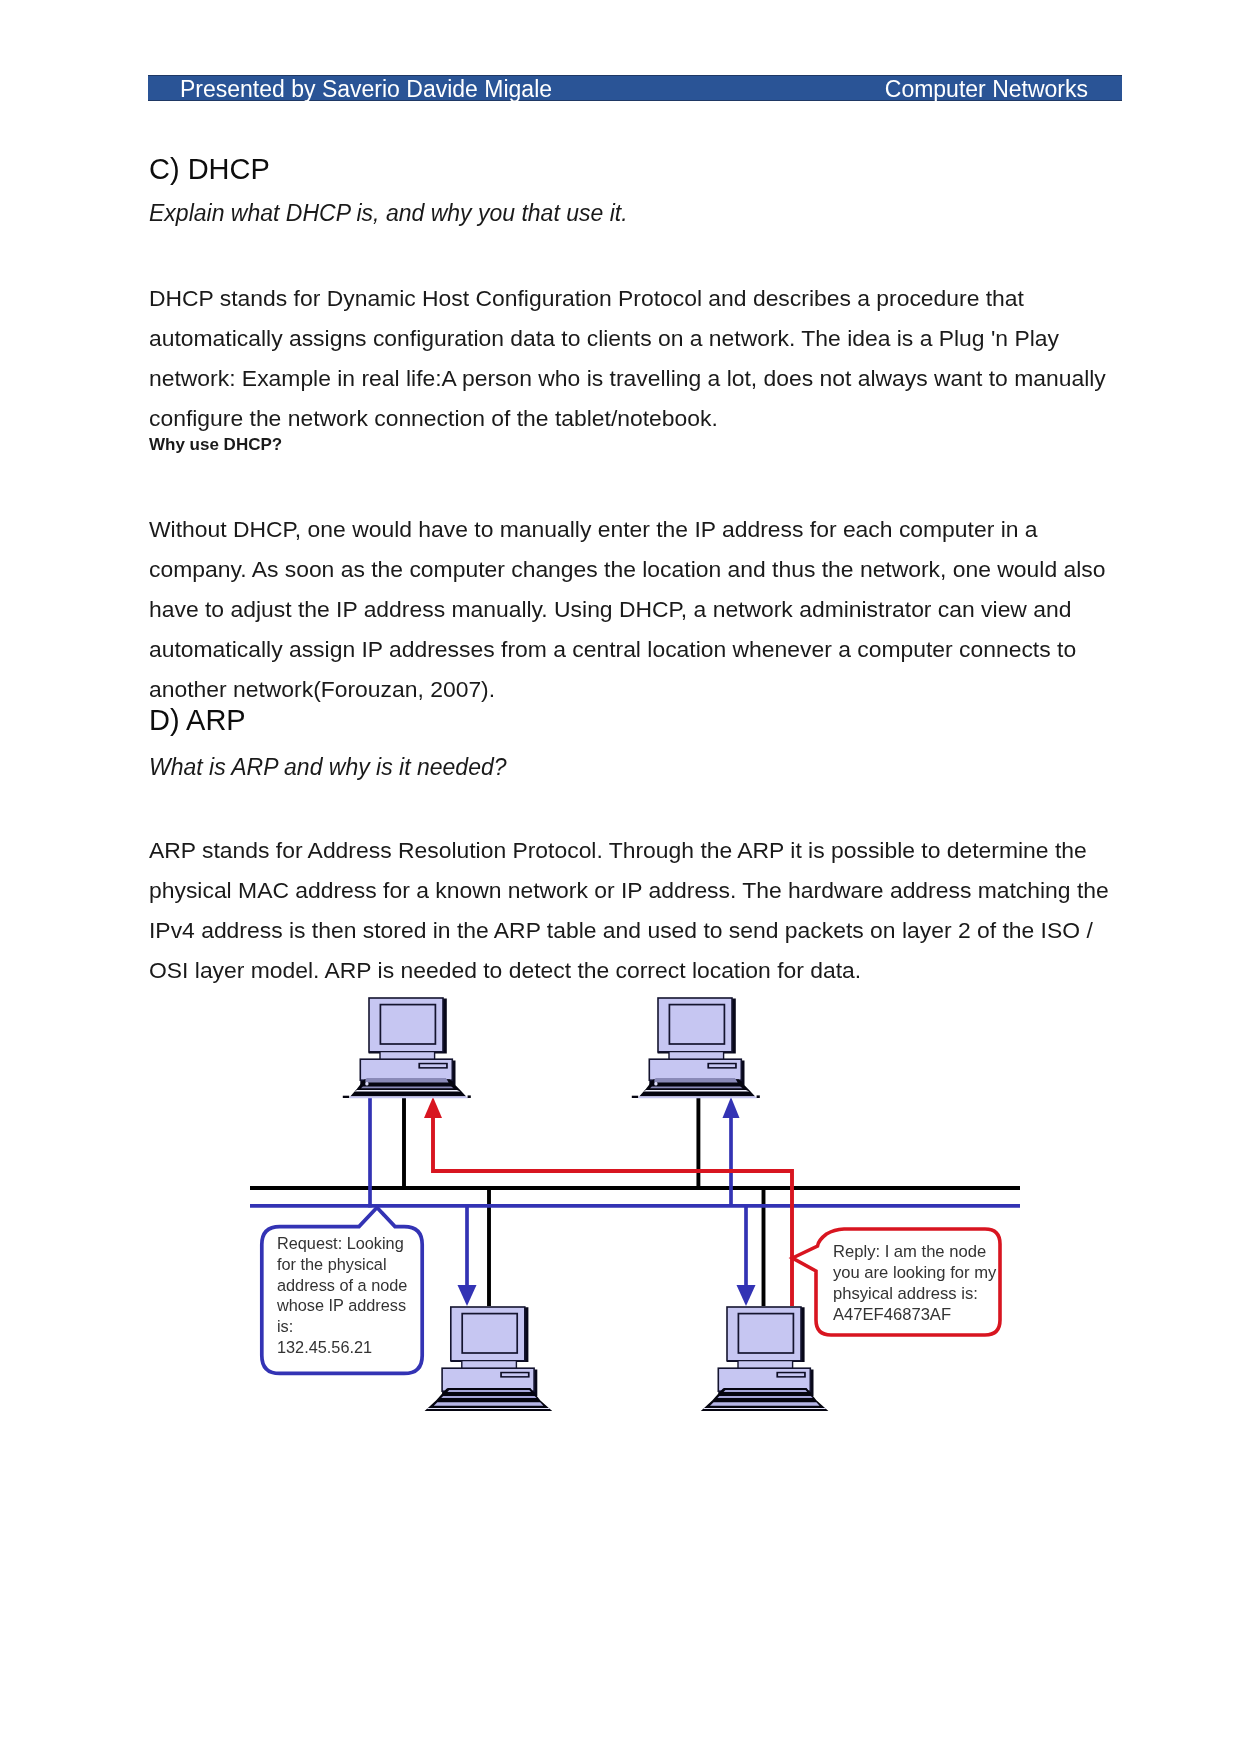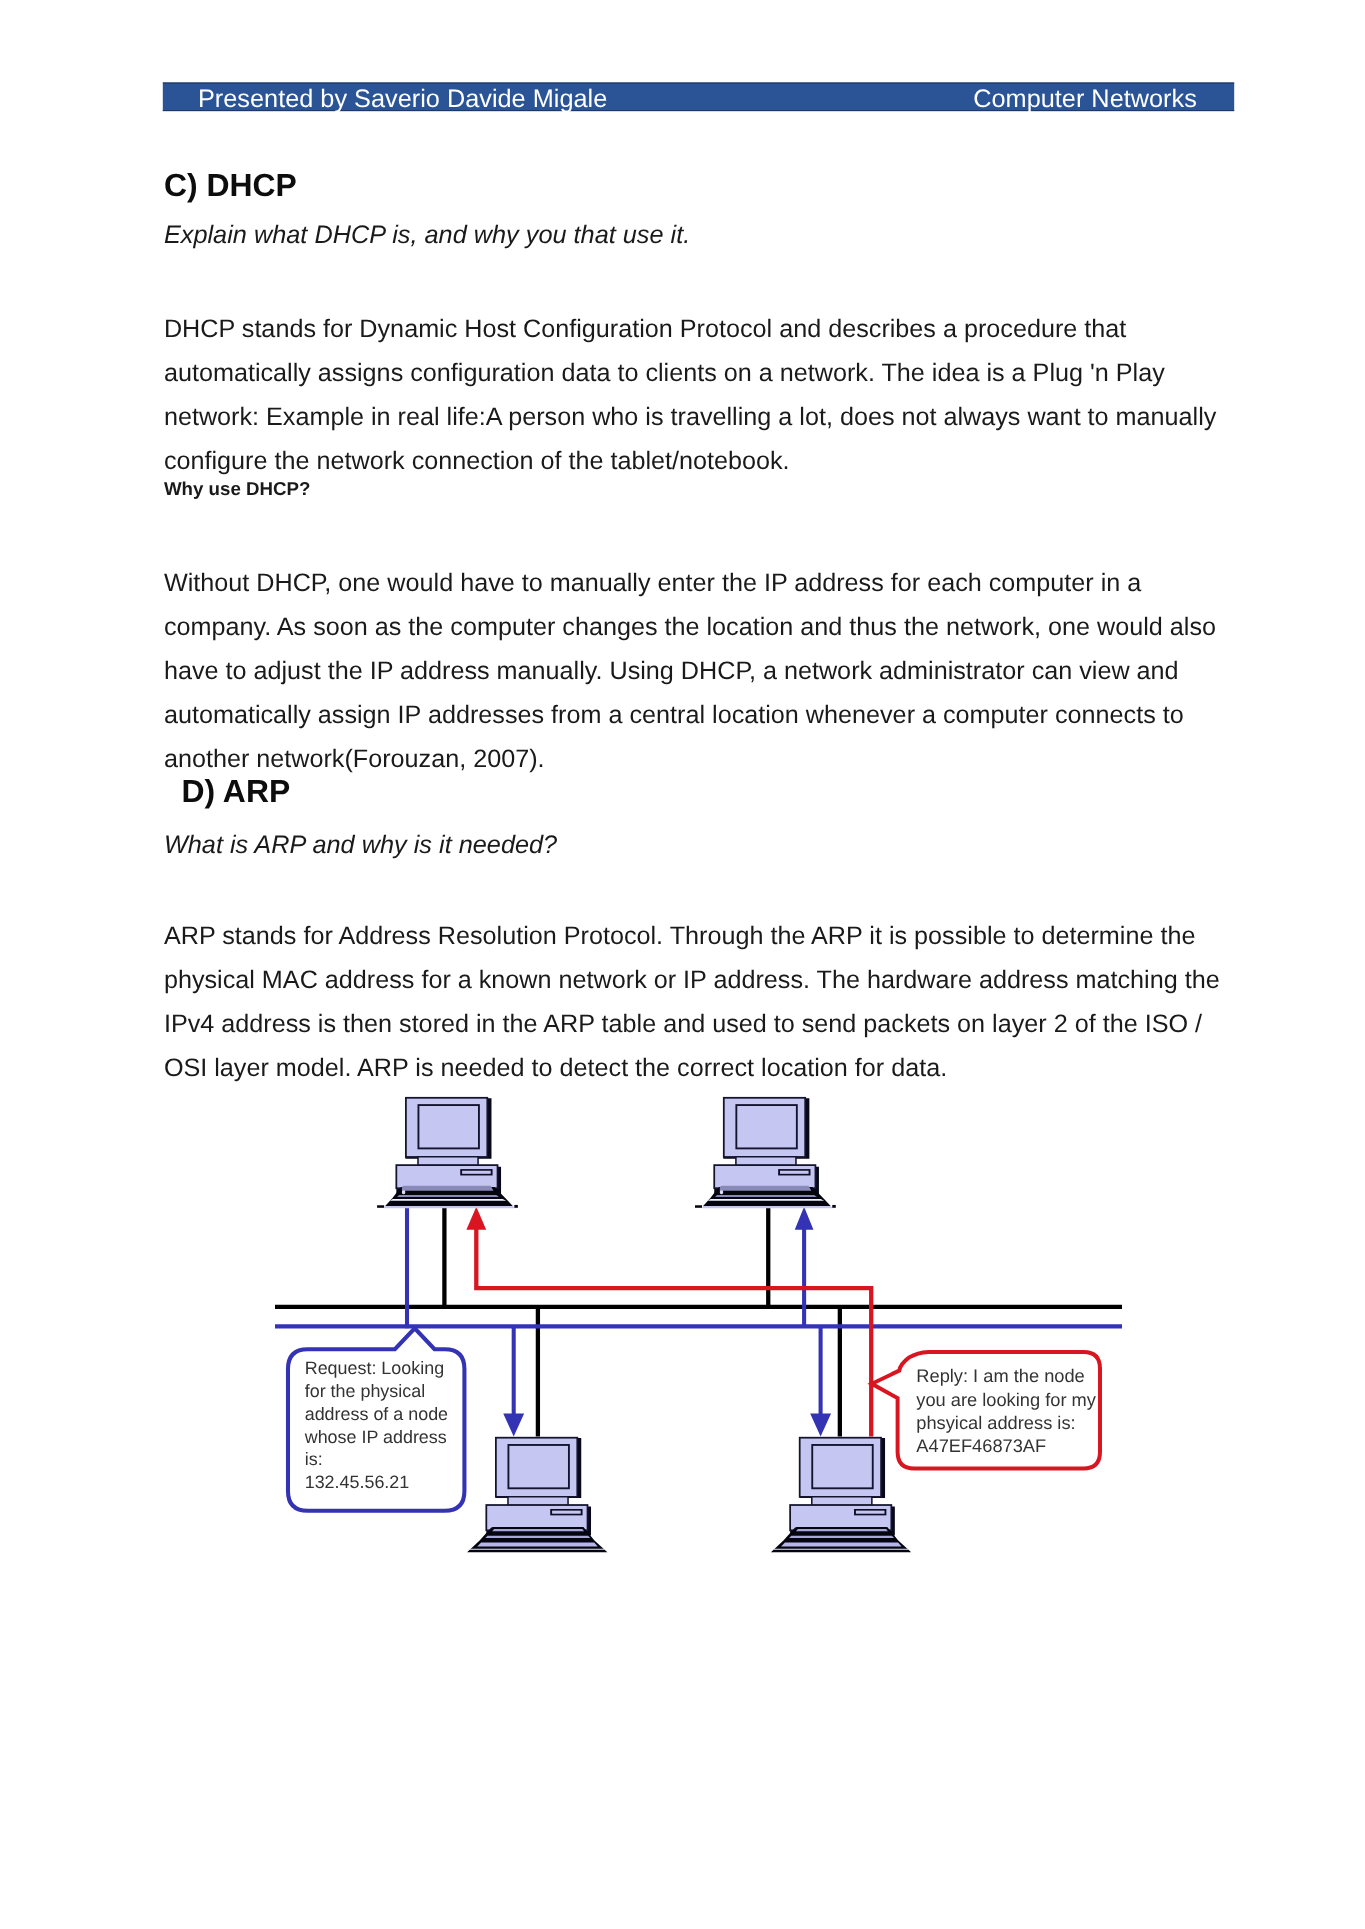--- a/index.html
+++ b/index.html
@@ -14,31 +14,31 @@
   .header-bar {
     position:absolute; left:148px; top:75px; width:974px; height:26px;
     background:#2A5496; color:#ffffff; box-sizing:border-box;
     border-top:1.5px solid #1F3864; border-bottom:1.5px solid #1F3864;
     font-size:23px; line-height:26px;
   }
   .header-left { position:absolute; left:32px; top:0px; }
   .header-right { position:absolute; right:34px; top:0px; }
   .content { position:absolute; left:149px; top:0px; width:1000px; }
   .content > * { position:absolute; left:0; margin:0; }
-  h2.sec { font-size:29px; font-weight:bold; color:#0d0d0d; line-height:29px; white-space:nowrap; }
+  h2.sec { font-size:29px; font-weight:normal; color:#0d0d0d; line-height:29px; white-space:nowrap; }
   p { color:#1a1a1a; }
   .ital { font-style:italic; font-size:23px; line-height:23px; white-space:nowrap; }
   .body-p { font-size:22.9px; line-height:40px; width:962px;margin-top:29px; }
   .bold-q { font-size:17px; font-weight:bold; line-height:23px; white-space:nowrap; }
   #sec-dhcp { top:155px; }
   #p-dhcp-prompt { top:202px; }
   #p-dhcp-1 { top:249px; }
   #p-why { top:433px; }
   #p-dhcp-2 { top:480px; }
-  #sec-arp { top:706px;margin-left:16px; }
+  #sec-arp { top:706px; }
   #p-arp-prompt { top:756px; }
   #p-arp-1 { top:801px; }
   .figure-svg { position:absolute; left:0; top:0; }
   .caption { position:absolute; left:149px; top:1491px; width:973px; text-align:center; font-size:23.4px; color:#1a1a1a; }
   .footer-line { position:absolute; left:148px; top:1607px; width:974px; height:1px; background:#cdcdcd; }
   .footer { position:absolute; left:1019px; top:1612px; font-size:20px; white-space:nowrap; }
   .pgnum { color:#a21caf; font-size:22px;margin-left:16px; }
   .pgsep { color:#333333; font-size:22px; margin:0 0px 0 1px; letter-spacing:0; }
   .pglabel { color:#701a75; font-size:20px; margin-left:18px; }
 </style>

